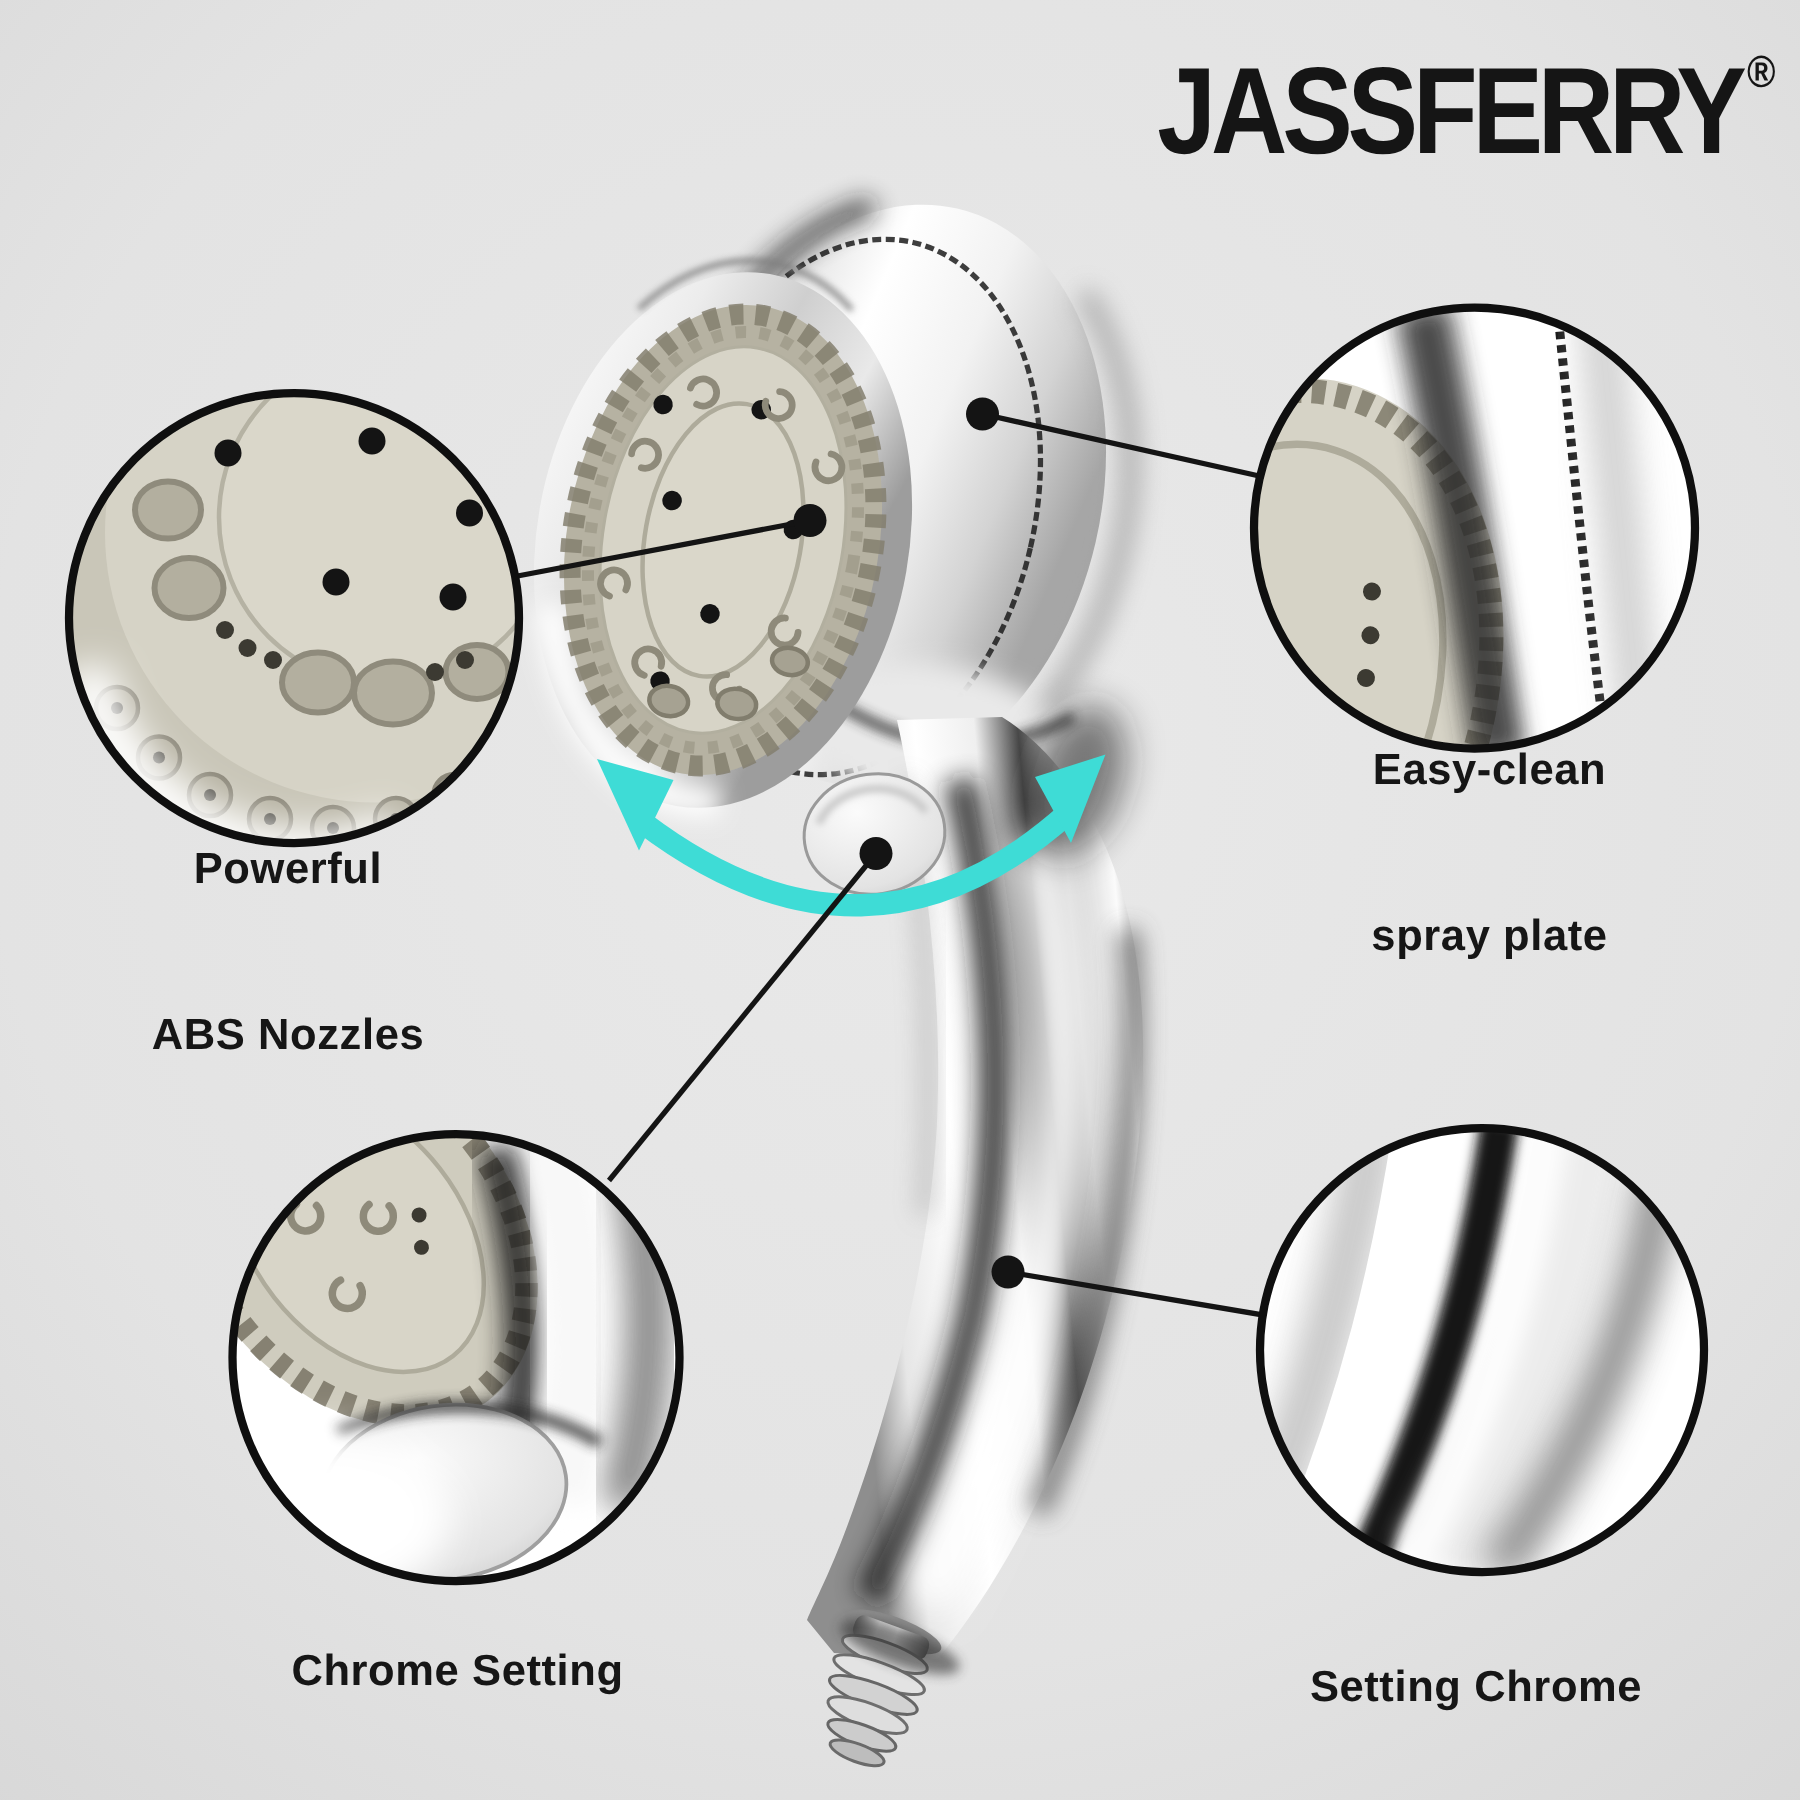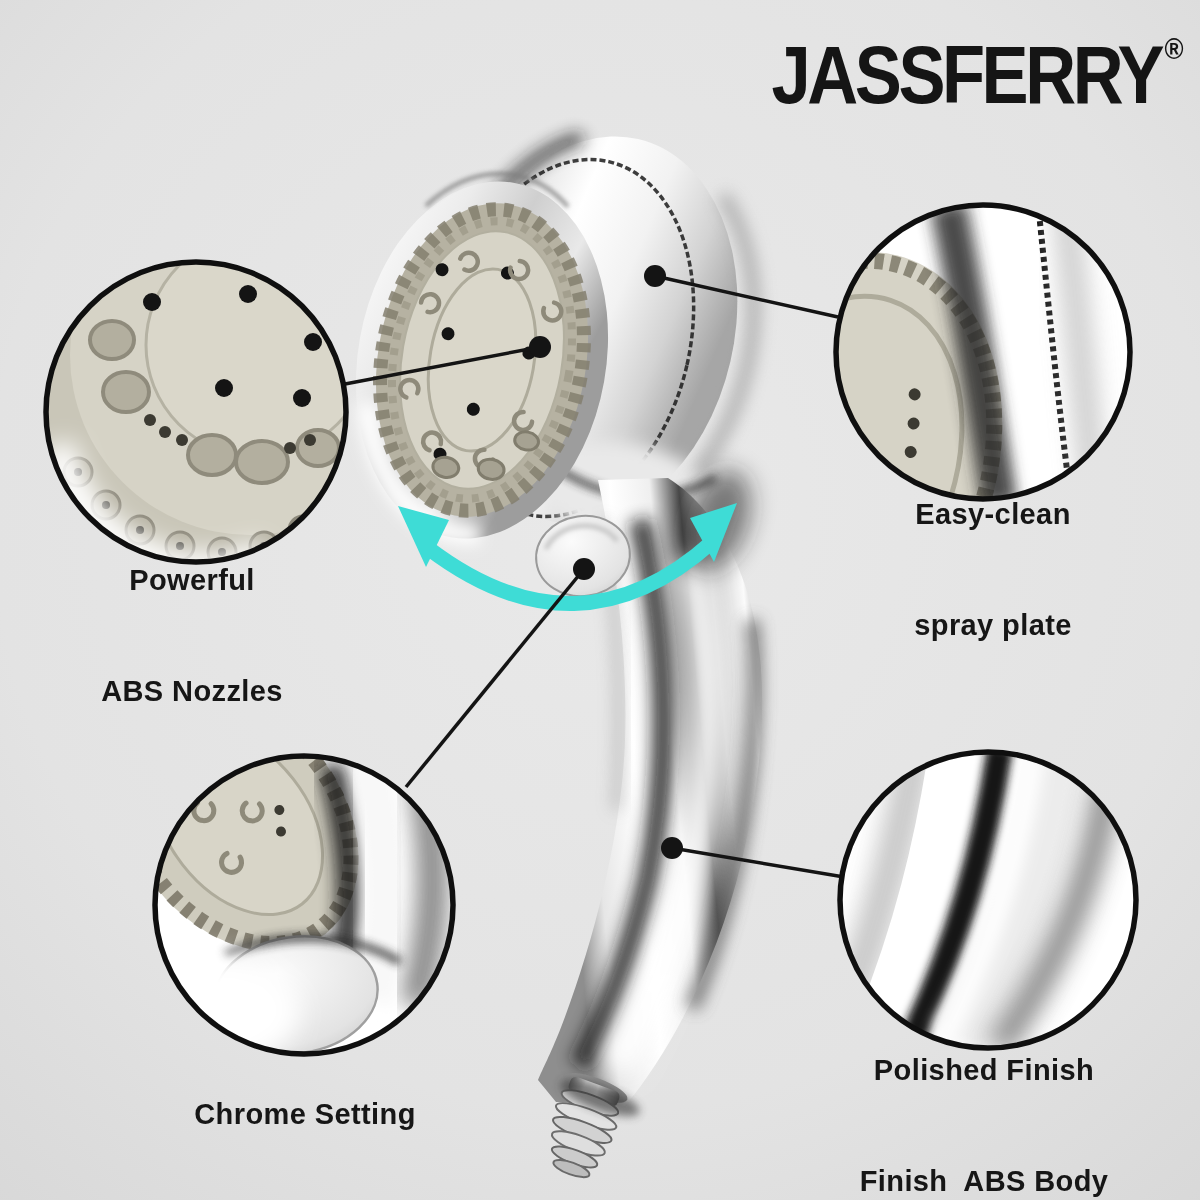--- a/index.html
+++ b/index.html
@@ -339,17 +339,16 @@
 <div class="callout-label" style="left:993px;top:551px;">
   <div>Easy-clean</div>
   <div>spray plate</div>
 </div>
 
 <div class="callout-label" style="left:305px;top:1096px;">
   <div>Chrome Setting</div>
 </div>
 
 <div class="callout-label" style="left:984px;top:1107px;">
-  <div>Polished Finish</div>
-  <div>Finish  ABS Body</div>
+  <div>Setting Chrome</div>
 </div>
 
 </div>
 
 </body></html>

